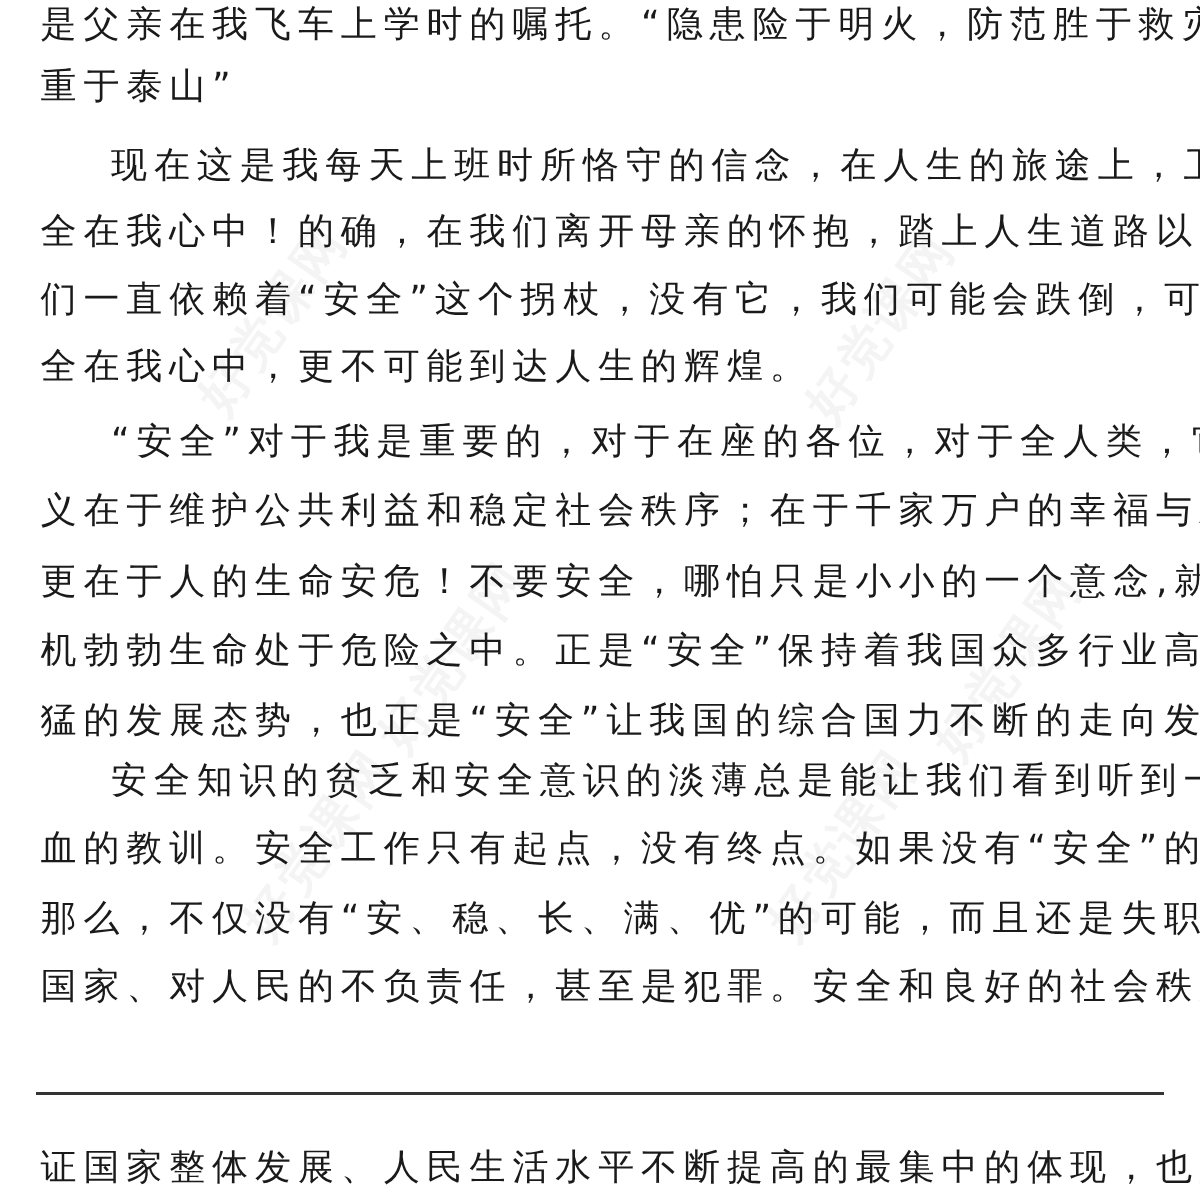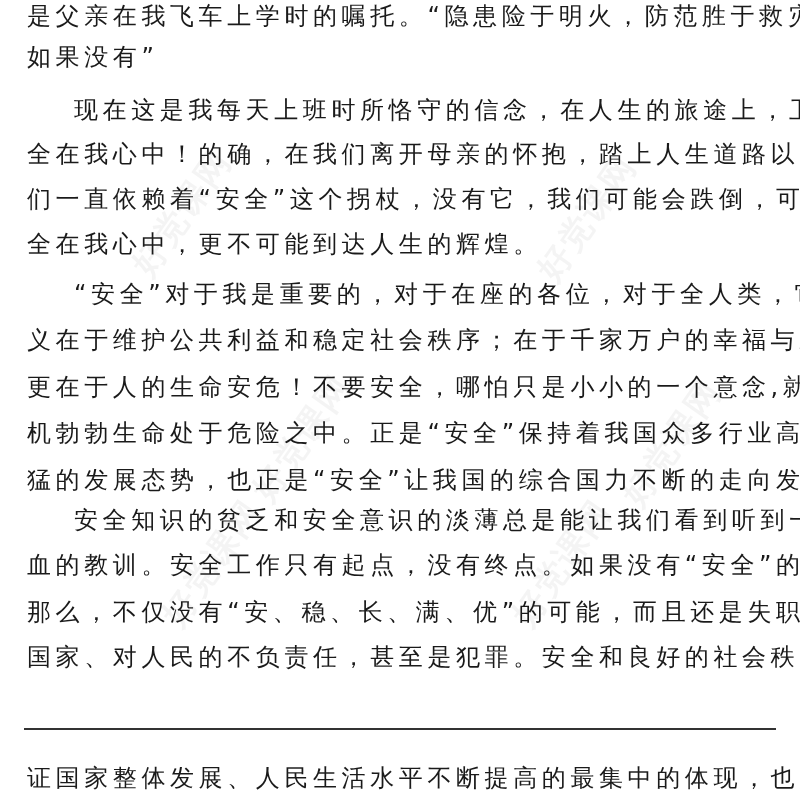--- a/index.html
+++ b/index.html
@@ -33,21 +33,21 @@
 <div class="page">
   <div class="watermark" style="left:110px; top:190px;">好党课网</div>
   <div class="watermark" style="left:515px; top:195px;">好党课网</div>
   <div class="watermark" style="left:230px; top:415px;">好党课网</div>
   <div class="watermark" style="left:600px; top:420px;">好党课网</div>
   <div class="watermark" style="left:140px; top:540px;">好党课网</div>
   <div class="watermark" style="left:490px; top:540px;">好党课网</div>
 
   <div id="lines">
       <div class="line" style="top: 1px;">是父亲在我飞车上学时的嘱托。“隐患险于明火，防范胜于救灾，责任</div>
-      <div class="line" style="top: 42px;">如果没有”</div>
+      <div class="line" style="top: 42px;">重于泰山”</div>
       <div class="line indent" style="top: 95px;">现在这是我每天上班时所恪守的信念，在人生的旅途上，卫生安</div>
       <div class="line" style="top: 139px;">全在我心中！的确，在我们离开母亲的怀抱，踏上人生道路以后，我</div>
       <div class="line" style="top: 184px;">们一直依赖着“安全”这个拐杖，没有它，我们可能会跌倒，可能走不</div>
       <div class="line" style="top: 229px;">全在我心中，更不可能到达人生的辉煌。</div>
       <div class="line indent" style="top: 279px;">“安全”对于我是重要的，对于在座的各位，对于全人类，它的意</div>
       <div class="line" style="top: 325px;">义在于维护公共利益和稳定社会秩序；在于千家万户的幸福与欢乐；</div>
       <div class="line" style="top: 372px;">更在于人的生命安危！不要安全，哪怕只是小小的一个意念,就能让生</div>
       <div class="line" style="top: 418px;">机勃勃生命处于危险之中。正是“安全”保持着我国众多行业高速、迅</div>
       <div class="line" style="top: 465px;">猛的发展态势，也正是“安全”让我国的综合国力不断的走向发展壮大。</div>
       <div class="line indent" style="top: 505px;">安全知识的贫乏和安全意识的淡薄总是能让我们看到听到一幕幕</div>

